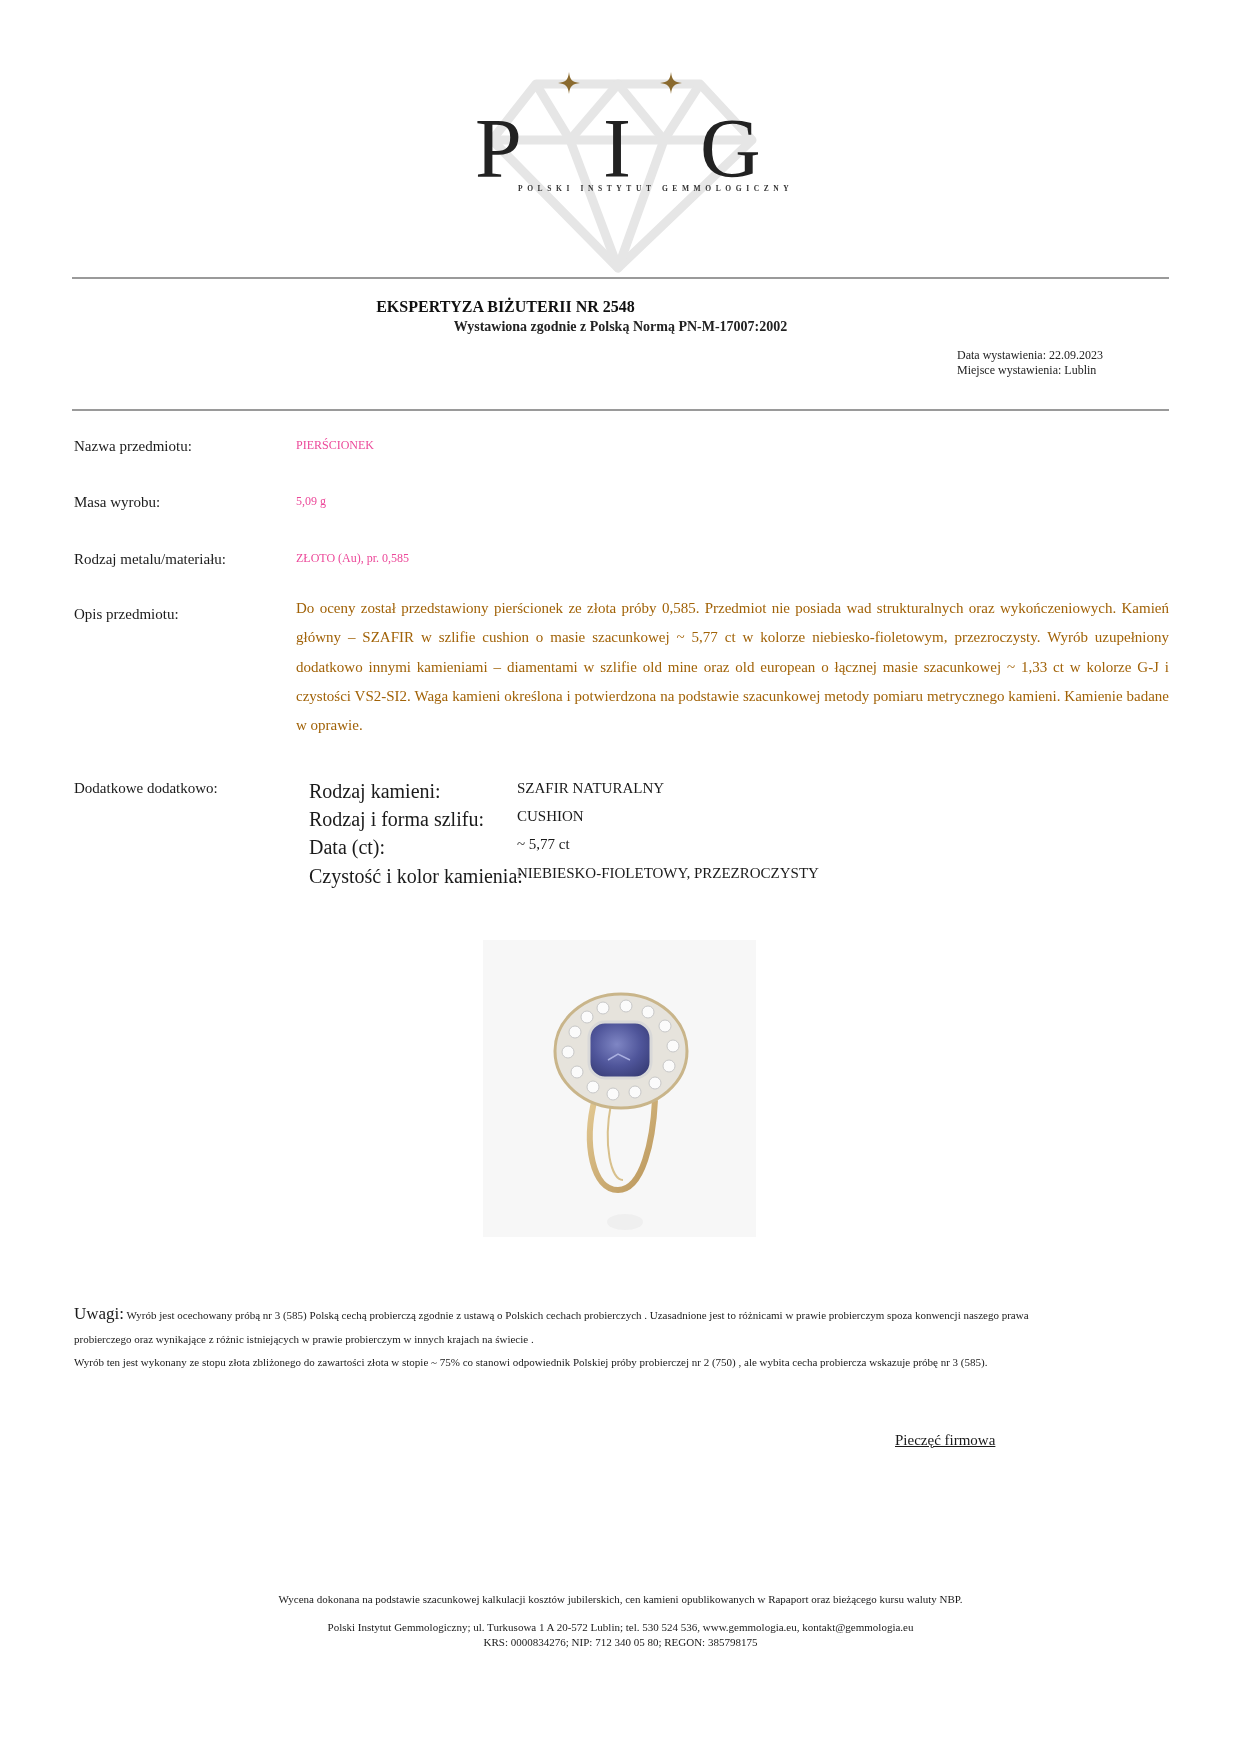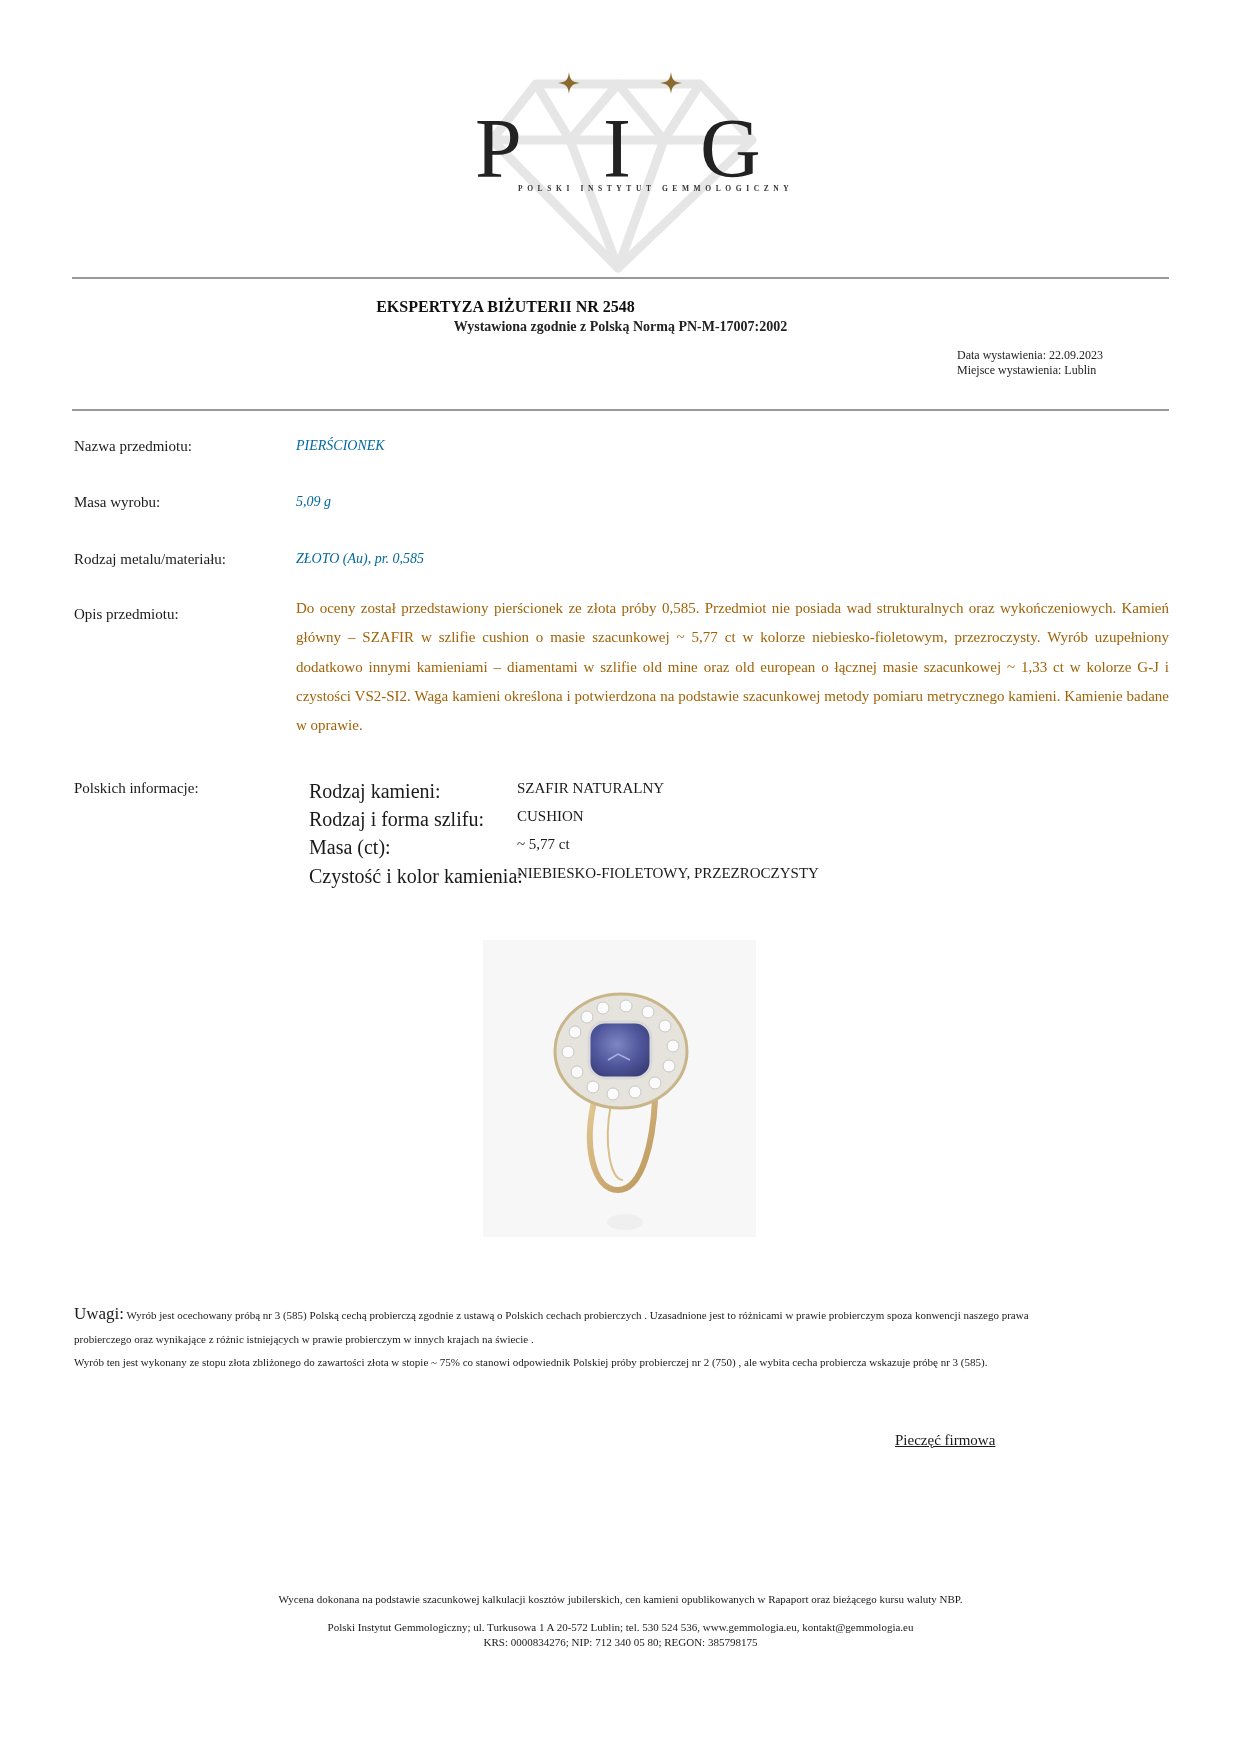--- a/index.html
+++ b/index.html
@@ -26,21 +26,21 @@
   }
 
   .rule { position: absolute; left: 72px; width: 1097px; height: 2px; background: #9a9a9a; }
 
   .doc-title { left: 0; width: 1011px; text-align: center; top: 298px; font-size: 16px; font-weight: bold; color: #111; }
   .doc-sub { left: 0; width: 1241px; text-align: center; top: 319px; font-size: 14px; font-weight: bold; color: #222; }
 
   .issue { left: 957px; font-size: 12px; color: #222; line-height: 15px; }
 
   .label { left: 74px; font-size: 15px; color: #1a1a1a; }
-  .value { left: 296px; font-size: 14px; color: #0369a1; font-style: italic; }
+  .value { left: 296px; font-size: 12px; color: #ec4899; }
 
   .desc {
     position: absolute; left: 296px; top: 594px; width: 873px;
     font-size: 15px; line-height: 29.3px; text-align: justify; color: #a16207; font-family: Liberation Serif, serif;
   }
 
   .sublabel { left: 309px; font-size: 20px; }
   .subvalue { left: 517px; font-size: 15px; }
 
   #photo { position: absolute; left: 483px; top: 940px; width: 273px; height: 297px; background: #f7f7f7; }
@@ -93,29 +93,29 @@
 
 <div class="abs label" style="top:494px">Masa wyrobu:</div>
 <div class="abs value" style="top:494px">5,09 g</div>
 
 <div class="abs label" style="top:551px">Rodzaj metalu/materiału:</div>
 <div class="abs value" style="top:551px">ZŁOTO (Au), pr. 0,585</div>
 
 <div class="abs label" style="top:606px">Opis przedmiotu:</div>
 <div class="desc">Do oceny został przedstawiony pierścionek ze złota próby 0,585. Przedmiot nie posiada wad strukturalnych oraz wykończeniowych. Kamień główny – SZAFIR w szlifie cushion o masie szacunkowej ~ 5,77 ct w kolorze niebiesko-fioletowym, przezroczysty. Wyrób uzupełniony dodatkowo innymi kamieniami – diamentami w szlifie old mine oraz old european o łącznej masie szacunkowej ~ 1,33 ct w kolorze G-J i czystości VS2-SI2. Waga kamieni określona i potwierdzona na podstawie szacunkowej metody pomiaru metrycznego kamieni. Kamienie badane w oprawie.</div>
 
-<div class="abs label" style="top:780px">Polskich informacje:</div>
+<div class="abs label" style="top:780px">Dodatkowe dodatkowo:</div>
 
 <div class="abs sublabel" style="top:780px">Rodzaj kamieni:</div>
 <div class="abs subvalue" style="top:780px">SZAFIR NATURALNY</div>
 
 <div class="abs sublabel" style="top:808px">Rodzaj i forma szlifu:</div>
 <div class="abs subvalue" style="top:808px">CUSHION</div>
 
-<div class="abs sublabel" style="top:836px">Masa (ct):</div>
+<div class="abs sublabel" style="top:836px">Data (ct):</div>
 <div class="abs subvalue" style="top:836px">~ 5,77 ct</div>
 
 <div class="abs sublabel" style="top:865px">Czystość i kolor kamienia:</div>
 <div class="abs subvalue" style="top:865px">NIEBIESKO-FIOLETOWY, PRZEZROCZYSTY</div>
 
 <div id="photo">
   <svg width="273" height="297" viewBox="0 0 273 297">
     <defs>
       <radialGradient id="sap" cx="45%" cy="40%" r="65%">
         <stop offset="0%" stop-color="#7f86c4"></stop>

